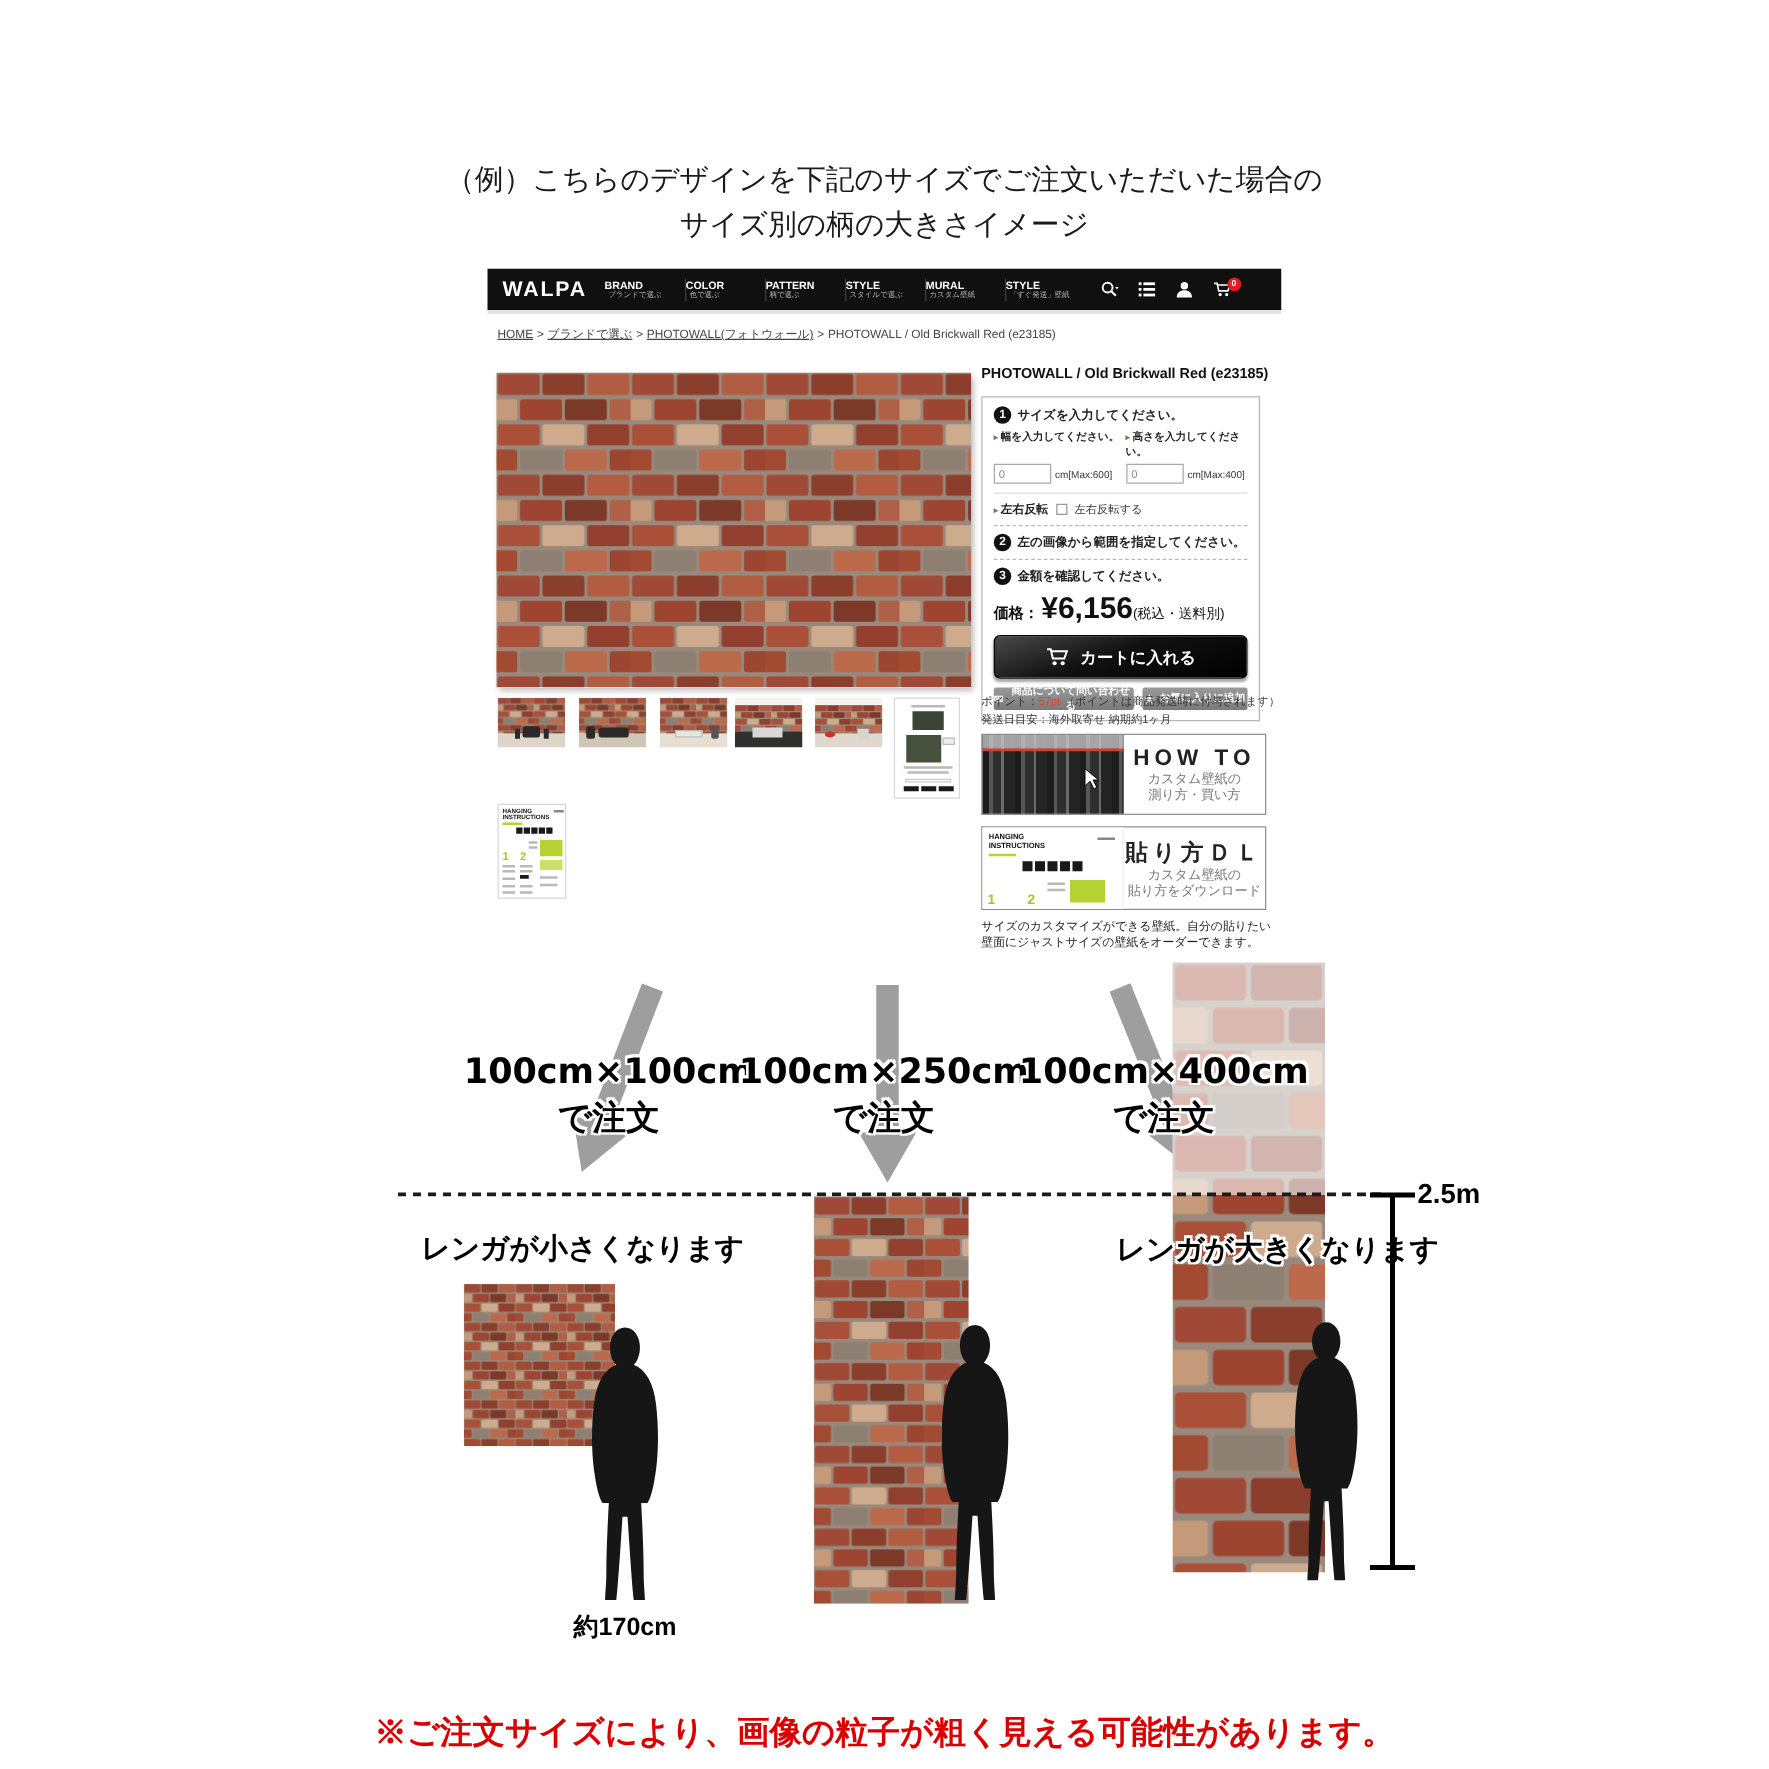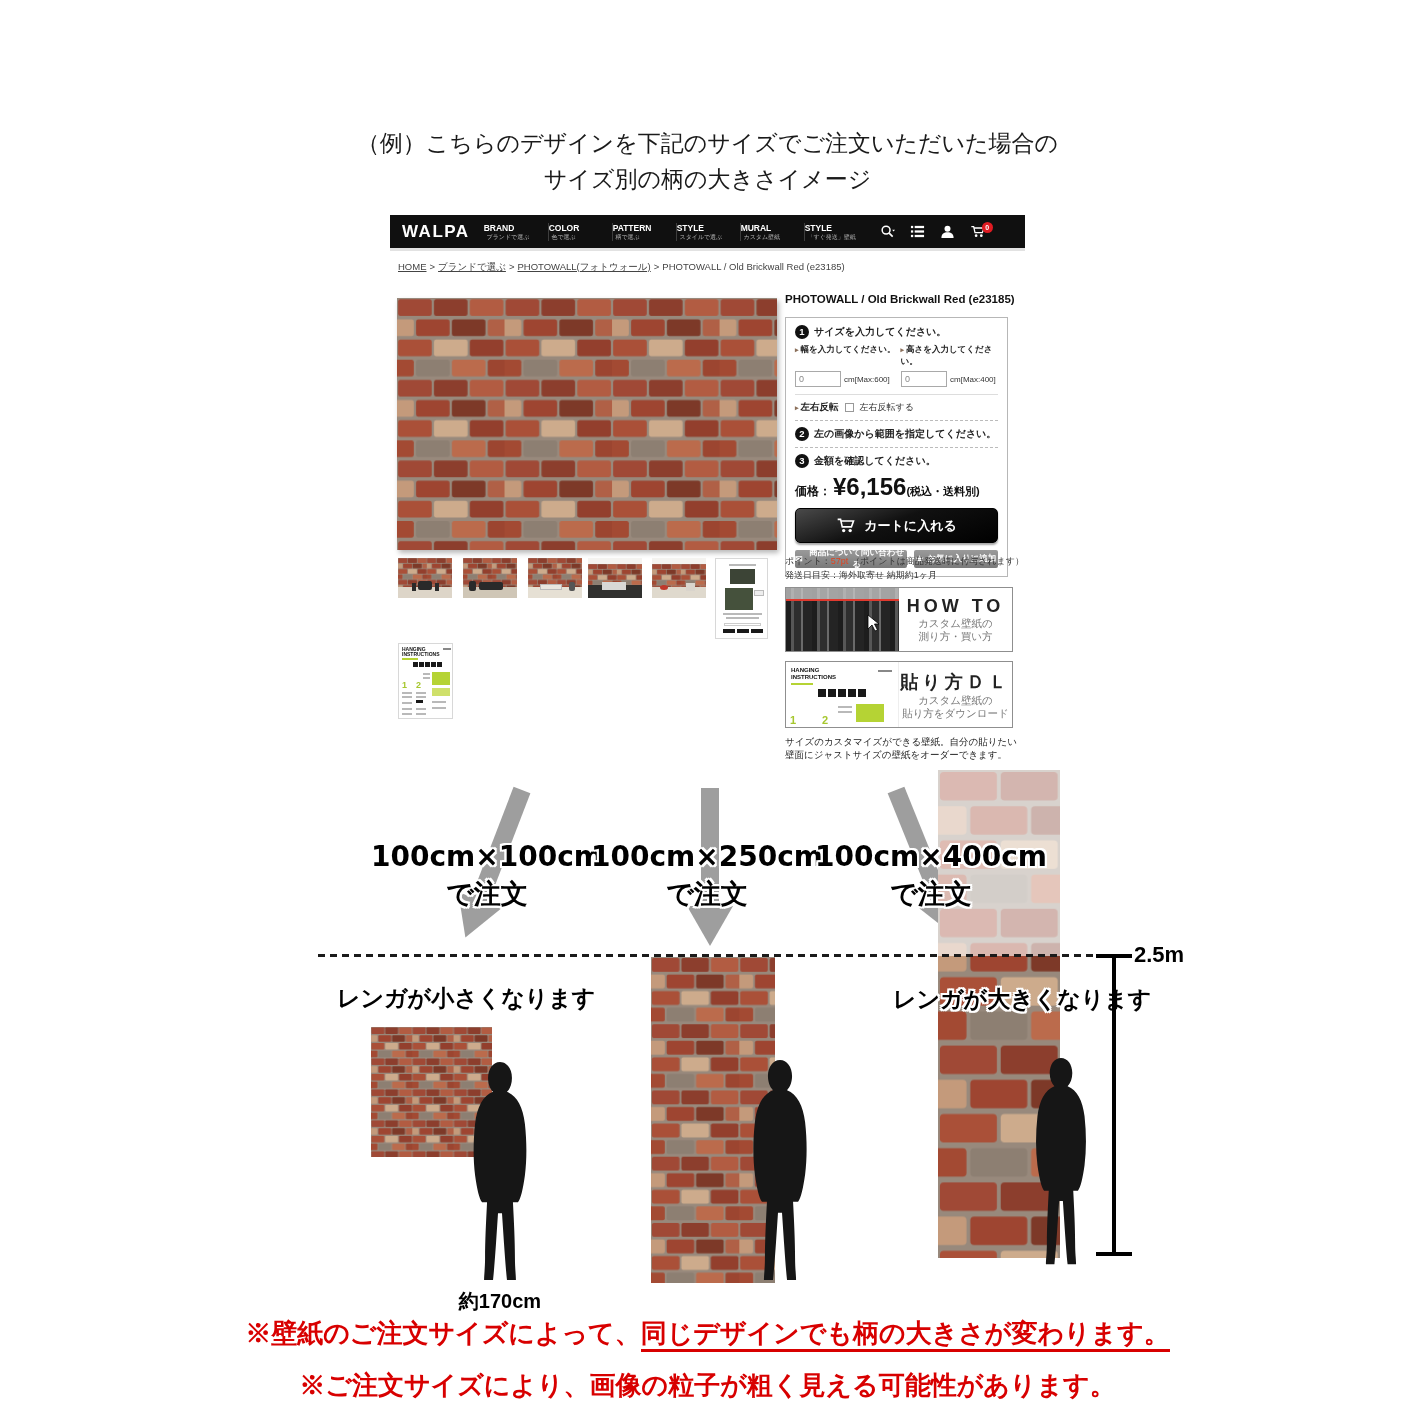--- a/index.html
+++ b/index.html
@@ -64,21 +64,21 @@
   .sep-solid { border-top:1px solid #ddd; margin:0 0 6px; }
   .sep-dash { border-top:1px dashed #bbb; margin:6px 0; }
   .fliprow { display:flex; align-items:center; gap:6px; }
   .fliplab { font-size:9.5px; font-weight:bold; color:#222; }
   .fliplab .blt { color:#8b6f5a; margin-right:2px; font-size:7px; }
   .cbx { width:9px; height:9px; border:1px solid #999; background:#fff; display:inline-block; cursor:pointer; }
   .flipopt { font-size:9px; color:#333; }
   .pricerow { display:flex; align-items:baseline; margin:2px 0 7px; }
   .pricelab { font-size:12px; font-weight:bold; color:#111; }
   .priceval { font-size:24px; font-weight:bold; color:#111; letter-spacing:0; margin-left:2px; }
-  .pricenote { font-size:11px; font-weight:bold; color:#111; }
+  .pricenote { font-size:11px; font-weight:normal; color:#111; }
   .cartbtn { width:100%; height:35px; border-radius:5px; border:1px solid #000; cursor:pointer; color:#fff;
              font-size:13px; font-weight:bold; display:flex; align-items:center; justify-content:center; gap:8px;
              background:linear-gradient(160deg,#4a4a4a 0%,#111 45%,#000 100%); box-shadow:0 2px 2px rgba(0,0,0,.35); margin-bottom:7px; }
   .graybtns { display:flex; gap:7px; }
   .graybtn { height:18px; border:none; border-radius:2px; cursor:pointer; color:#fff; font-size:8.5px; font-weight:bold;
              background:linear-gradient(#9a9a9a,#7a7a7a); display:flex; align-items:center; justify-content:center; gap:4px; }
   .gb1 { width:122px; } .gb2 { width:92px; }
   .gbic { font-size:9px; }
 
   .pointsrow { left:395px; top:340px; font-size:9px; color:#333; }
@@ -483,18 +483,15 @@
   <svg class="abs" style="left:1030px;top:1056px" width="62" height="211" viewBox="0 0 60 224">
       <use href="#personShape"></use>
     </svg>
 
   <div class="abs hlabel" style="left:425px;top:1288px;width:150px">約170cm</div>
   <div class="abs mline" style="left:1112px;top:956px;width:4px;height:300px"></div>
   <div class="abs mline" style="left:1096px;top:954px;width:36px;height:4px"></div>
   <div class="abs mline" style="left:1096px;top:1252px;width:36px;height:4px"></div>
   <div class="abs mlabel" style="left:1134px;top:942px">2.5m</div>
 
-  <div class="abs warn" style="top:1316px">
-    <span>※壁紙のご注文サイズによって、</span><span class="ul">同じデザインでも柄の大きさが変わります。</span>
-  </div>
   <div class="abs warn" style="top:1368px">※ご注文サイズにより、画像の粒子が粗く見える可能性があります。</div>
 
 </div>
 
 </body></html>

